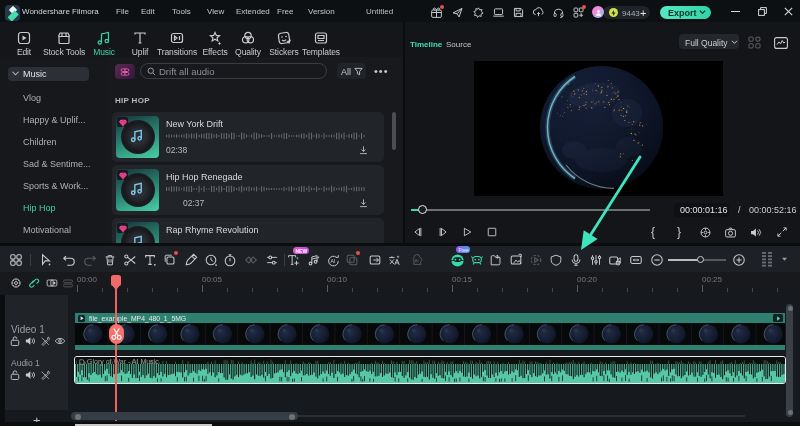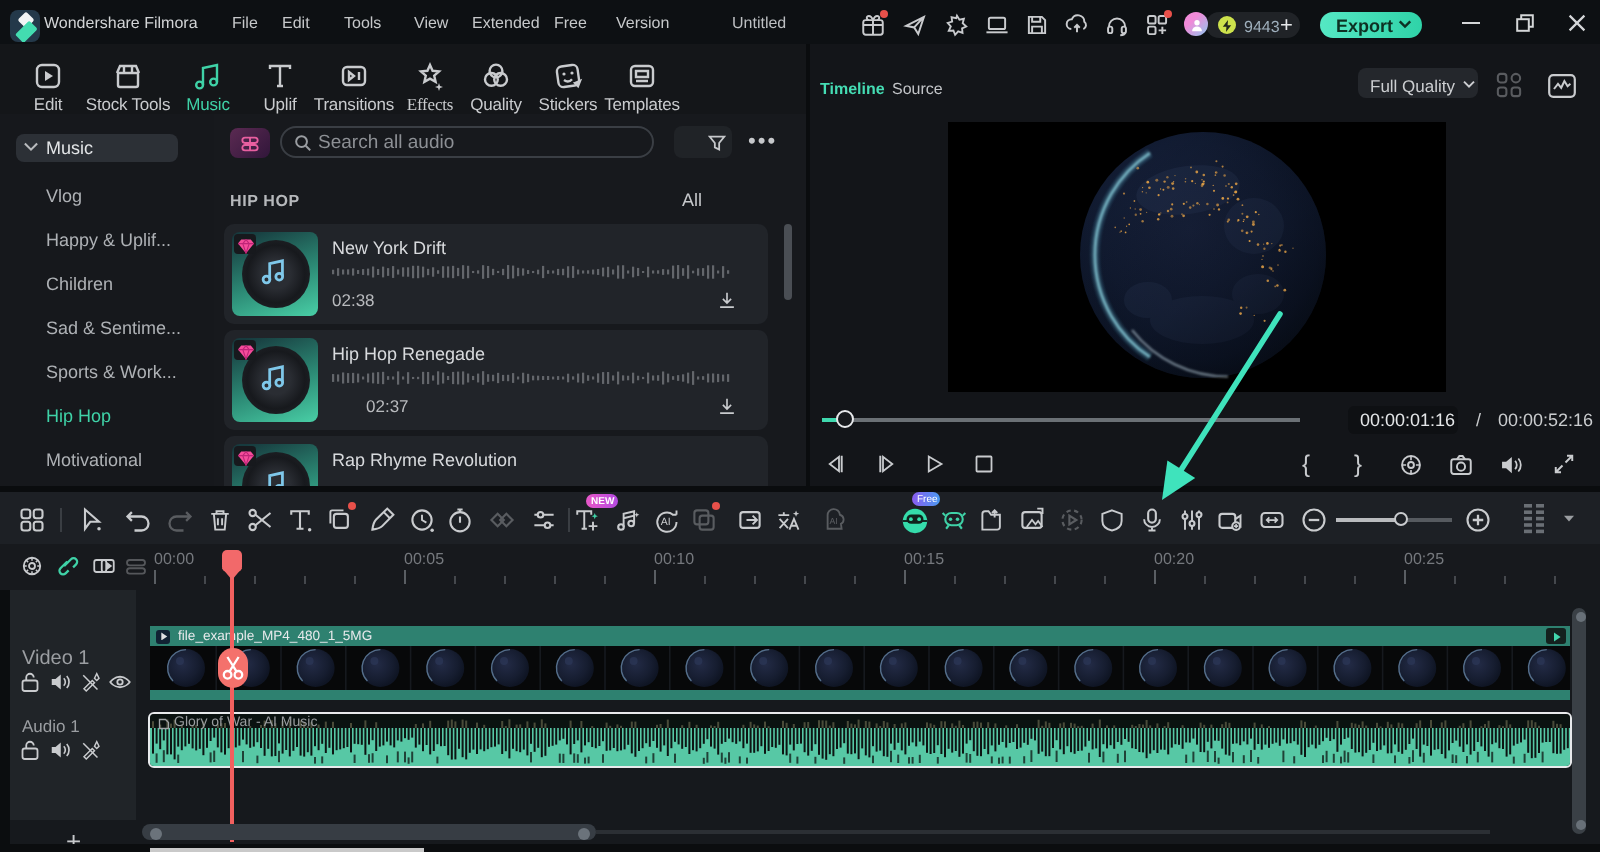--- a/index.html
+++ b/index.html
@@ -158,21 +158,21 @@
         <path d="M5.5 6L8 8l-2.5 2zM10.5 6v4"></path>
       </svg>
     </div>
     <div class="abs" style="left:177px;top:25px;transform:translateX(-50%);font-size:8.5px;letter-spacing:-0.1px;color:#c9cbce;white-space:nowrap;">Transitions</div>
     <div class="abs" style="left:207px;top:8px;">
       <svg width="16" height="16" viewBox="0 0 16 16" fill="none" stroke="#c9cbce" stroke-width="1.2">
         <path d="M8 2.5l1.3 2.9 3.2.3-2.4 2.1.7 3.1L8 9.3l-2.8 1.6.7-3.1-2.4-2.1 3.2-.3z"></path>
         <path d="M12.5 11.5l.5 1.5 1.5.5-1.5.5-.5 1.5-.5-1.5-1.5-.5 1.5-.5z" fill="#c9cbce" stroke="none"></path>
       </svg>
     </div>
-    <div class="abs" style="left:215px;top:25px;transform:translateX(-50%);font-size:8.5px;letter-spacing:-0.1px;color:#c9cbce;white-space:nowrap;font-family:Liberation Serif, serif;">Effects</div>
+    <div class="abs" style="left:215px;top:25px;transform:translateX(-50%);font-size:8.5px;letter-spacing:-0.1px;color:#c9cbce;white-space:nowrap;">Effects</div>
     <div class="abs" style="left:240px;top:8px;">
       <svg width="16" height="16" viewBox="0 0 16 16" fill="none" stroke="#c9cbce" stroke-width="1.2">
         <circle cx="8" cy="5.5" r="3.2"></circle>
         <circle cx="5.7" cy="9.7" r="3.2"></circle>
         <circle cx="10.3" cy="9.7" r="3.2"></circle>
       </svg>
     </div>
     <div class="abs" style="left:248px;top:25px;transform:translateX(-50%);font-size:8.5px;letter-spacing:-0.1px;color:#c9cbce;white-space:nowrap;">Quality</div>
     <div class="abs" style="left:276px;top:8px;">
       <svg width="16" height="16" viewBox="0 0 16 16" fill="none" stroke="#c9cbce" stroke-width="1.2">
@@ -219,23 +219,23 @@
       <path d="M6 2.2v7.6" stroke="#e85fa0" stroke-width="1.1"></path>
     </svg>
   </div>
 <div class="abs" style="left:140px;top:63px;width:187px;height:16px;border:1px solid #3a3e44;border-radius:8px;background:#17191d;"></div>
 <div class="abs" style="left:147px;top:67px;">
     <svg width="9" height="9" viewBox="0 0 10 10">
       <circle cx="4.2" cy="4.2" r="3" fill="none" stroke="#9a9da1" stroke-width="1.1"></circle>
       <path d="M6.5 6.5L9 9" stroke="#9a9da1" stroke-width="1.1"></path>
     </svg>
   </div>
-<div class="abs" style="left:159px;top:66px;font-size:9.5px;color:#8d9095;">Search all audio</div>
+<div class="abs" style="left:159px;top:66px;font-size:9.5px;color:#8d9095;">Drift all audio</div>
 <div class="abs" style="left:337px;top:63px;width:29px;height:16px;border-radius:4px;background:#202327;"></div>
-<div class="abs" style="left:341px;top:66.5px;font-size:9px;color:#c6c8cb;margin-top:28px;">All</div>
+<div class="abs" style="left:341px;top:66.5px;font-size:9px;color:#c6c8cb;">All</div>
 <div class="abs" style="left:354px;top:66.5px;">
     <svg width="9" height="9" viewBox="0 0 10 10">
       <path d="M1 1.5h8L6.2 5v3.6L3.8 7.4V5z" fill="none" stroke="#c6c8cb" stroke-width="1"></path>
     </svg>
   </div>
 <div class="abs" style="left:374px;top:65px;font-size:11px;letter-spacing:1px;color:#c6c8cb;">•••</div>
 
 <div class="abs" style="left:115px;top:96px;font-size:8px;font-weight:bold;color:#b6b8bb;letter-spacing:0.3px;">HIP HOP</div>
 
 <div class="abs" style="left:392px;top:112px;width:4px;height:38px;border-radius:2px;background:#4a4e54;"></div>

